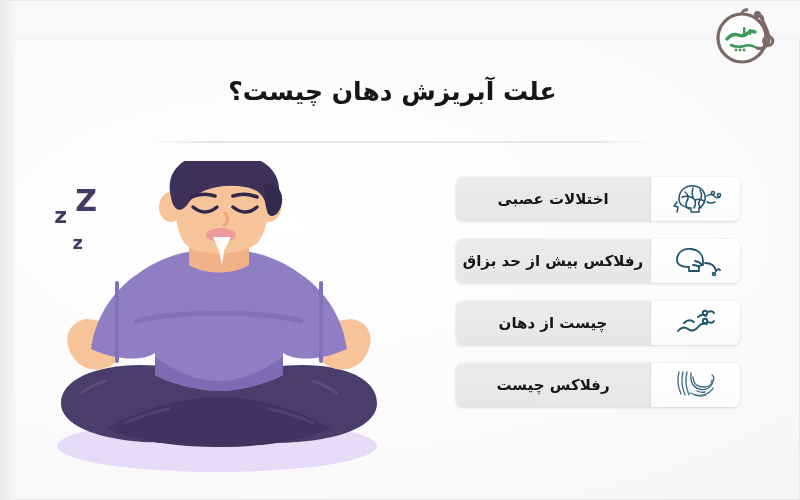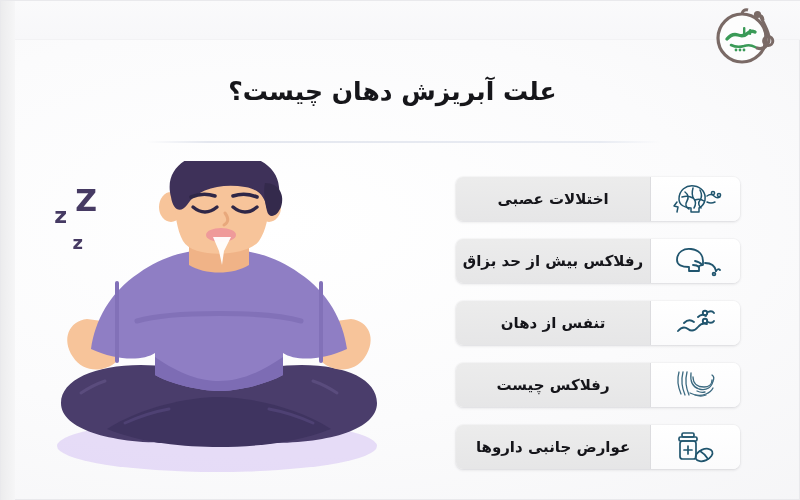--- a/index.html
+++ b/index.html
@@ -218,48 +218,35 @@
         <svg class="ico" width="48" height="32" viewBox="0 0 48 32" fill="none" stroke="#20556e" stroke-width="1.9" stroke-linecap="round" stroke-linejoin="round">
           <path d="M6 24 q5 -6 10 -2 q5 4 10 -2 q4 -5 9 -3"></path>
           <path d="M12 16 q5 -5 10 -1"></path>
           <path d="M26 10 q4 -4 8 -1"></path>
           <circle cx="33" cy="6" r="2.2"></circle>
           <circle cx="33" cy="14" r="2.2"></circle>
           <path d="M36 5 q4 -2 6 1"></path>
           <path d="M36 15 q4 2 6 -1"></path>
         </svg>
       </div>
-      <div class="labelcell">تنفس از دهان</div>
+      <div class="labelcell">چیست از دهان</div>
     </div>
 
     <div class="row">
       <div class="iconcell">
         <svg class="ico" width="50" height="32" viewBox="0 0 50 32" fill="none" stroke="#3c6a80" stroke-width="1.3" stroke-linecap="round" stroke-linejoin="round">
           <path d="M8 3 C6 10 7 18 10 25"></path>
           <path d="M12 3 C10 11 11 19 14 26"></path>
           <path d="M16 3 C14 11 15 19 18 26"></path>
           <path d="M20 4 C19 12 22 18 28 20 C36 22 41 18 42 12"></path>
           <path d="M22 8 C22 15 27 18 33 18 C38 18 41 15 41 11"></path>
           <path d="M19 24 q8 4 16 1 q5 -2 7 -6"></path>
           <path d="M26 22 q4 2 8 1"></path>
           <path d="M24 26 q6 2 11 0"></path>
           <path d="M42 12 q2 -4 -1 -6"></path>
         </svg>
       </div>
       <div class="labelcell">رفلاکس چیست</div>
     </div>
 
-    <div class="row">
-      <div class="iconcell">
-        <svg class="ico" width="50" height="34" viewBox="0 0 50 34" fill="none" stroke="#20556e" stroke-width="1.7" stroke-linecap="round" stroke-linejoin="round">
-          <rect x="11" y="3" width="12" height="4" rx="1.4"></rect>
-          <rect x="8" y="7" width="18" height="4" rx="1.4"></rect>
-          <rect x="9" y="11" width="16" height="18" rx="2.6"></rect>
-          <path d="M17 16 L17 24 M13 20 L21 20"></path>
-          <ellipse cx="33" cy="25" rx="9" ry="5.6" transform="rotate(-24 33 25)"></ellipse>
-          <path d="M29 21 q5 3 8 8"></path>
-        </svg>
-      </div>
-      <div class="labelcell">عوارض جانبی داروها</div>
-    </div>
 
   </div>
 </div>
 
 </body></html>

